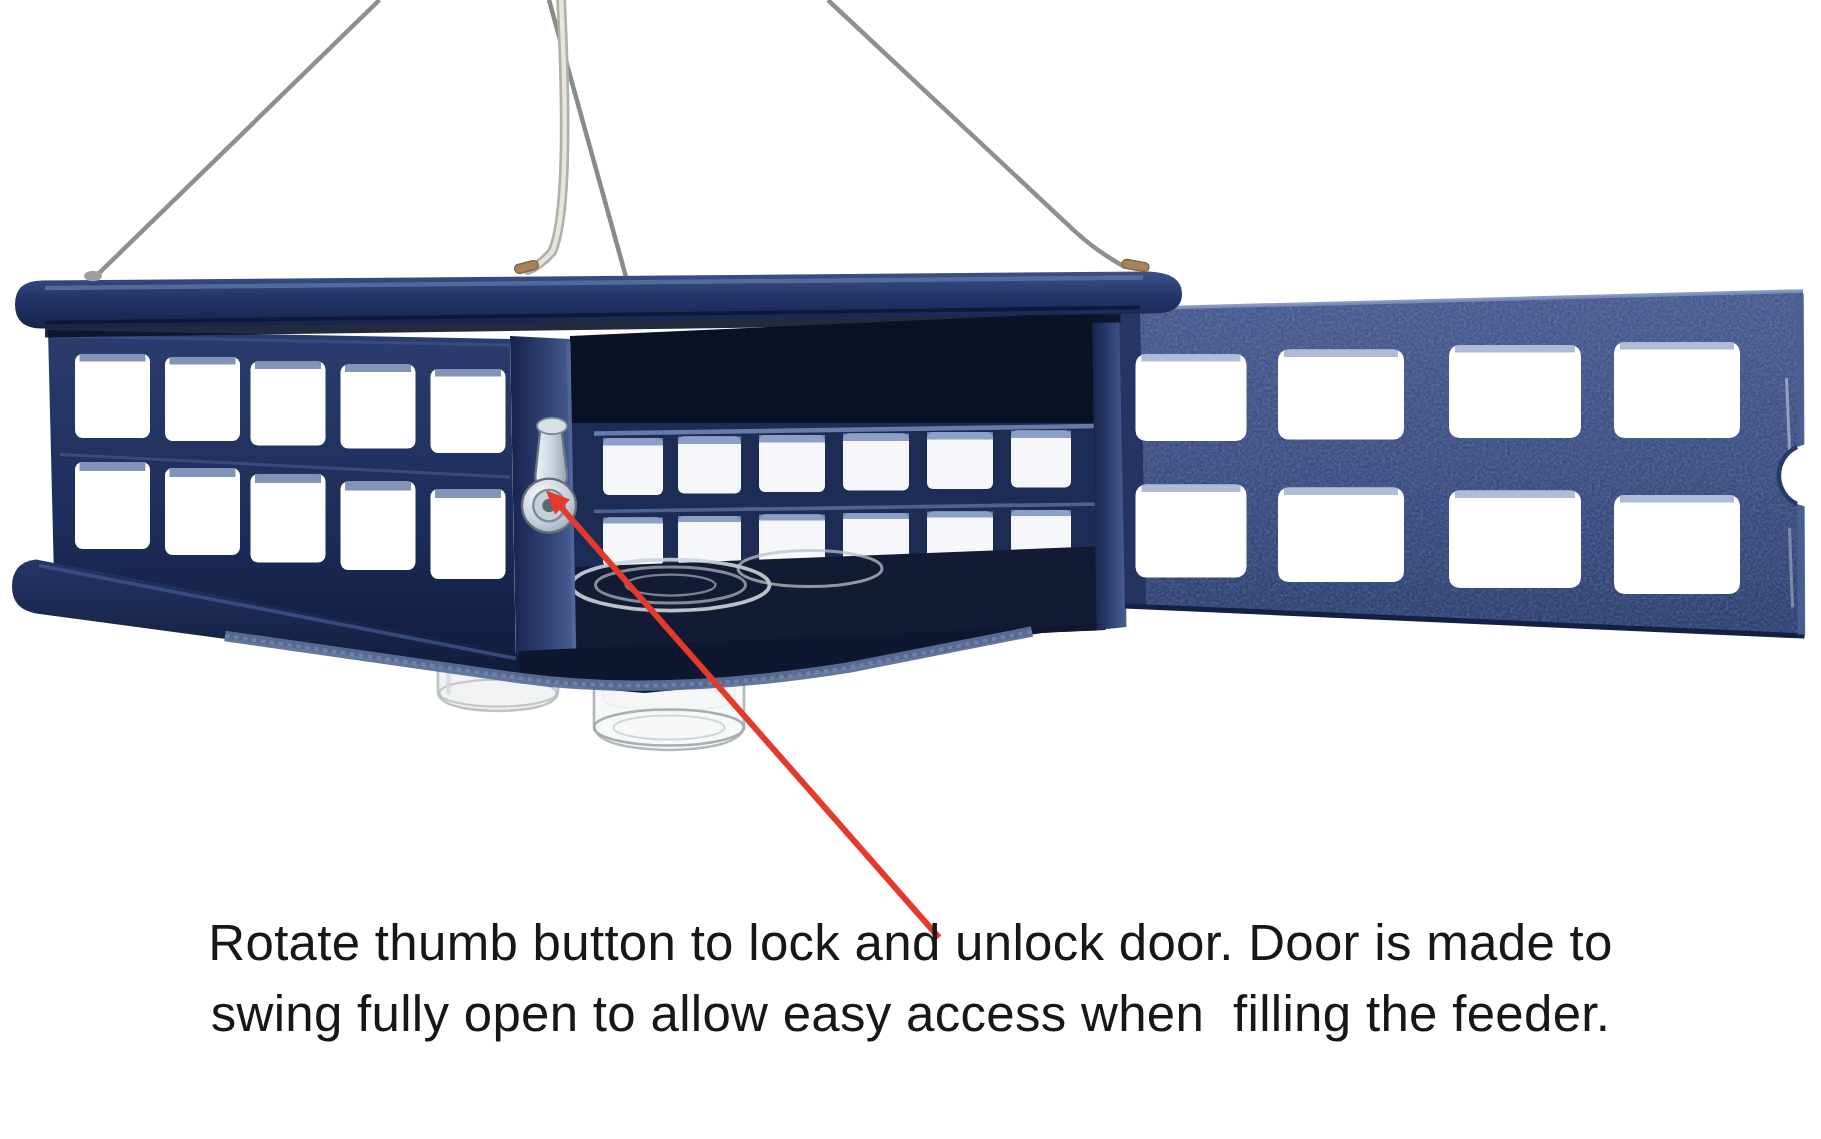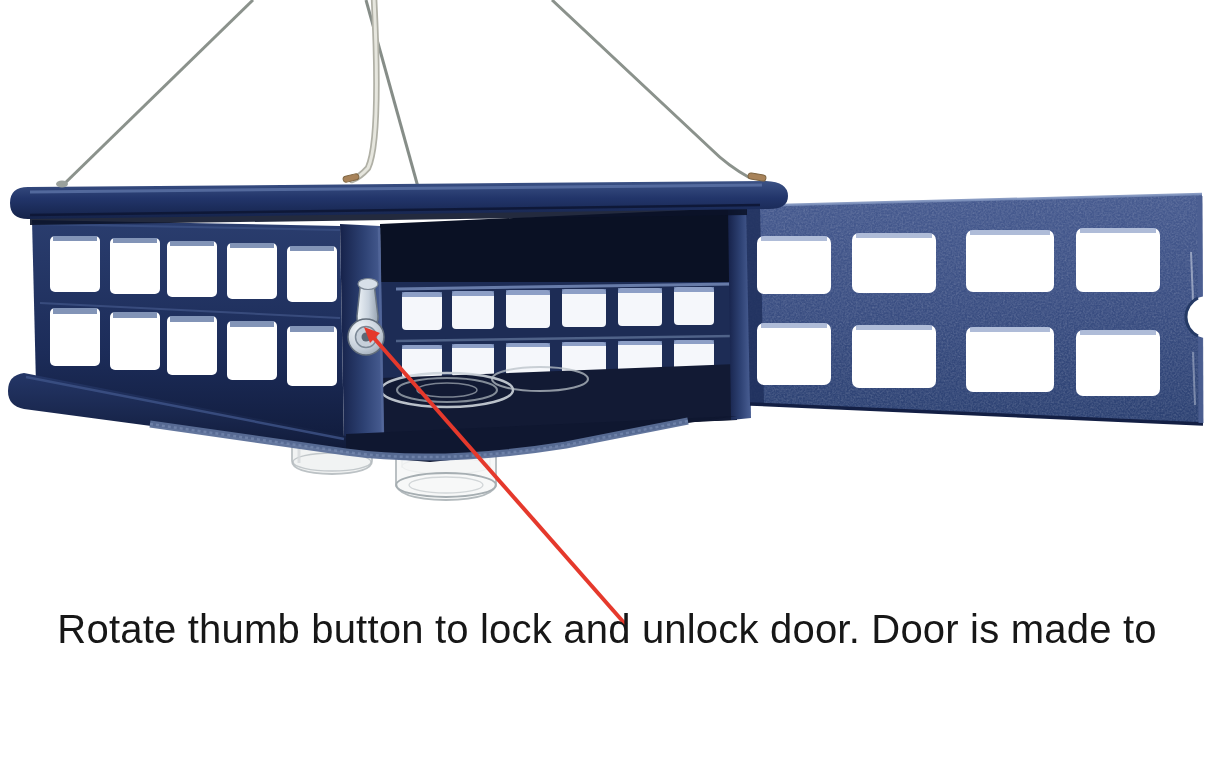--- a/index.html
+++ b/index.html
@@ -1,20 +1,20 @@
 <!DOCTYPE html>
 <html><head>
 <meta charset="utf-8">
 <style>
   html,body{margin:0;padding:0;background:#ffffff;}
   .stage{position:relative;width:1214px;height:759px;background:#ffffff;overflow:hidden;
          font-family:"Liberation Sans", sans-serif;}
   .photo-svg{position:absolute;left:0;top:0;}
   .caption{position:absolute;left:0;right:0;top:606px;text-align:center;color:#171717;}
-  .caption .cap-line{font-size:40px;line-height:47px;font-weight:400;white-space:pre;
+  .caption .cap-line{font-size:34px;line-height:47px;font-weight:400;white-space:pre;
                      letter-spacing:0.2px;}
 </style>
 </head>
 <body>
 
 <div class="stage">
 
 <svg class="photo-svg" width="1214" height="759" viewBox="0 0 1214 759">
   <defs>
     <linearGradient id="railGrad" x1="0" y1="0" x2="0" y2="1">
@@ -234,15 +234,16 @@
   </g>
 
   <g>
     <line x1="626" y1="625" x2="373" y2="337" stroke="#e5392c" stroke-width="4"></line>
     <polygon points="364,327 380,333 370,343" fill="#e5392c"></polygon>
   </g>
 </svg>
 
   <div class="caption">
     <div class="cap-line">Rotate thumb button to lock and unlock door. Door is made to</div>
+    <div class="cap-line">swing fully open to allow easy access when  filling the feeder.</div>
   </div>
 
 </div>
 
 </body></html>

